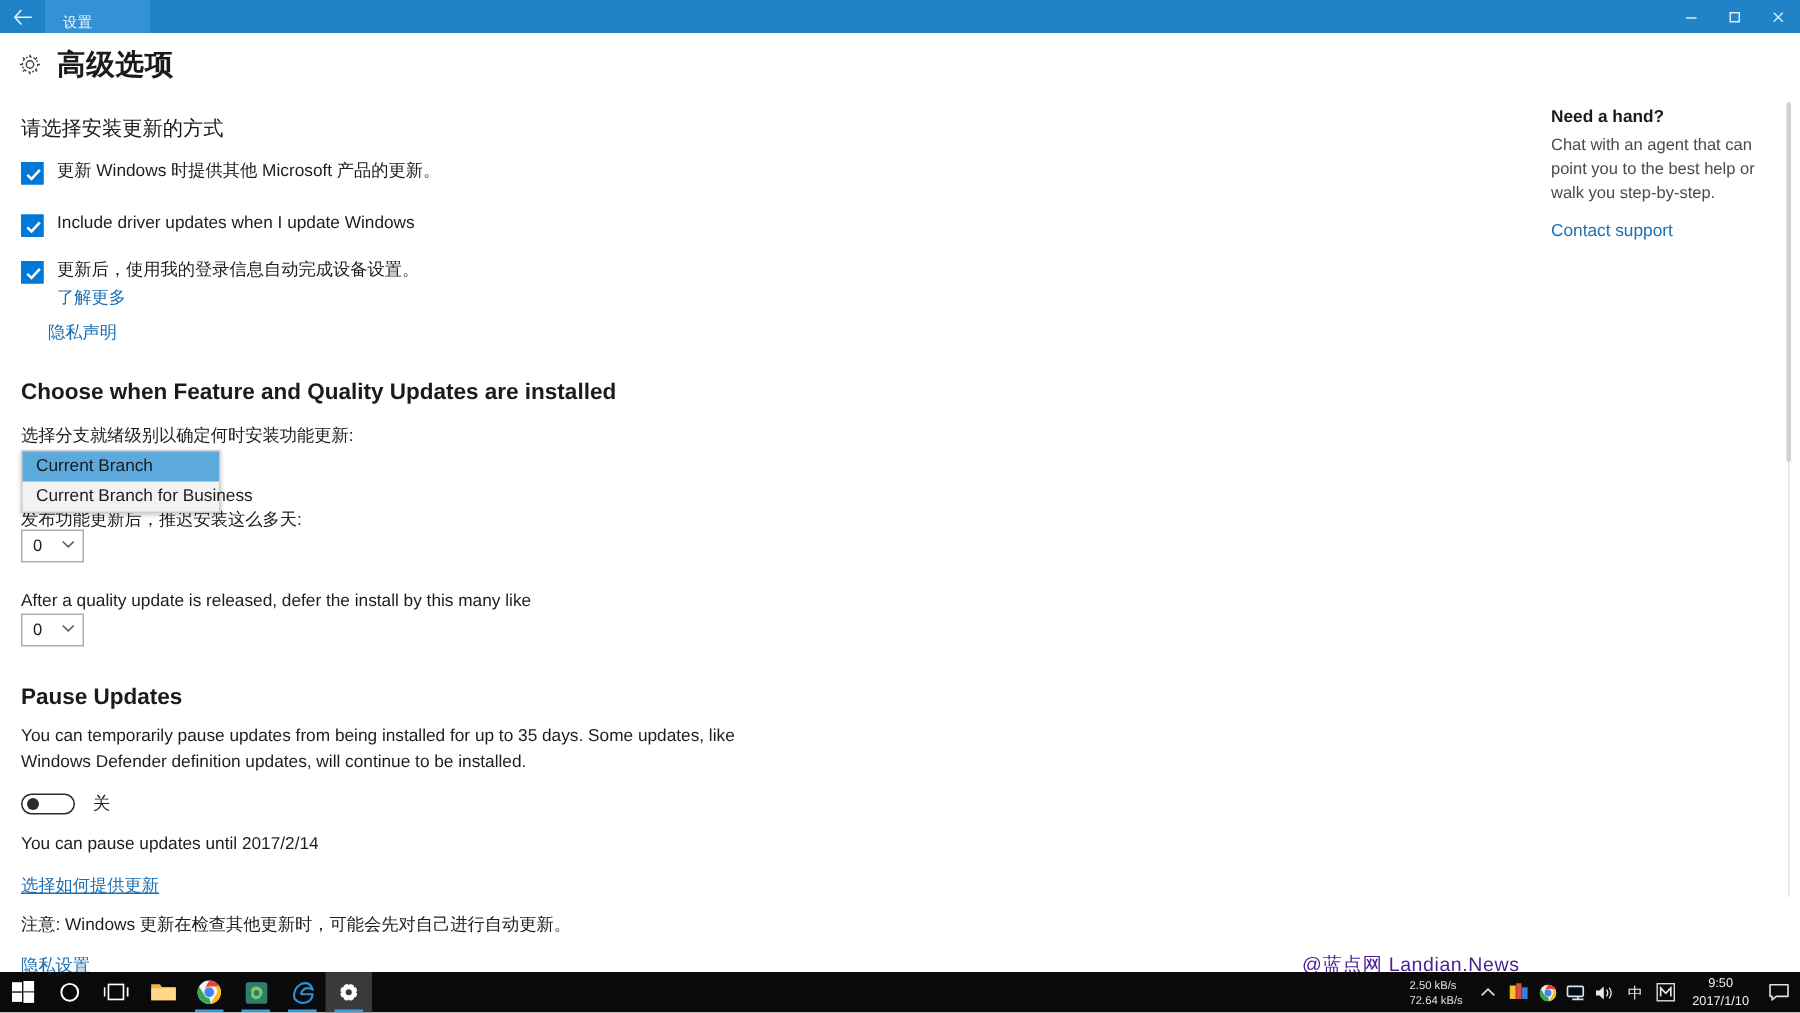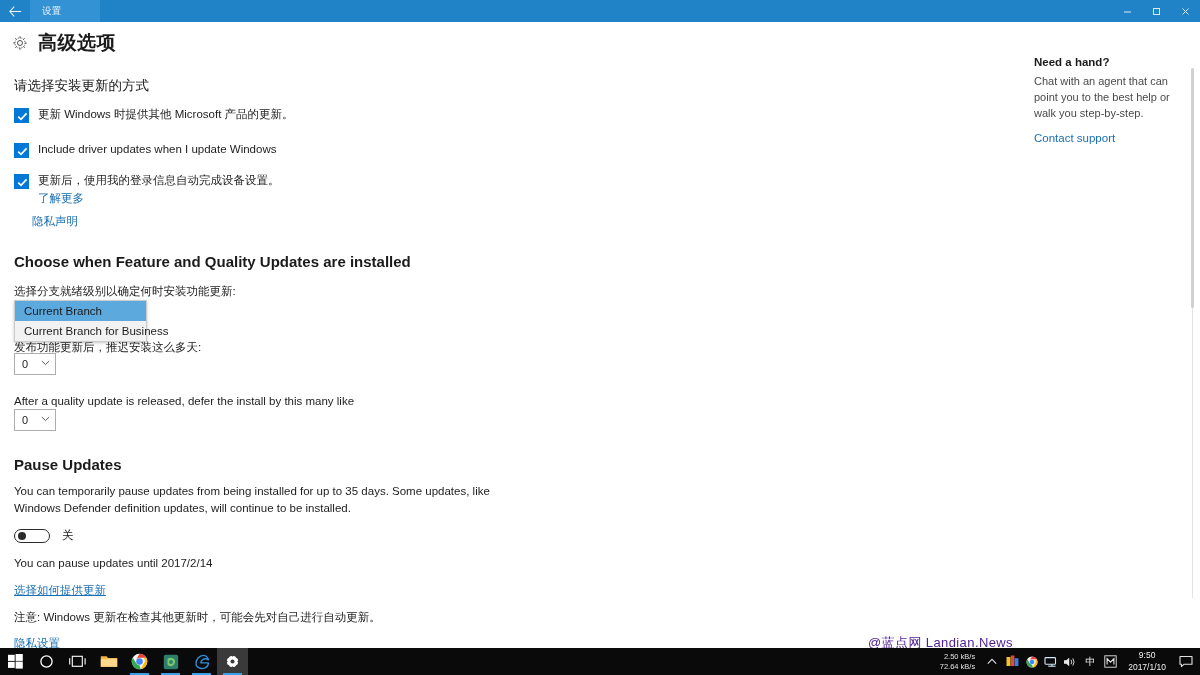--- a/index.html
+++ b/index.html
@@ -32,21 +32,21 @@
     width: 30px;
     display: flex; align-items: center; justify-content: center;
     color: #eaf3fb;
     font-size: 12px;
     line-height: 1;
   }
   .tb-tab {
     background: #3392d4;
     color: #e9f3fc;
     font-size: 9.5px;
-    display: flex; align-items: center;
+    display: flex; align-items: flex-end;
     padding: 0 16px 0 12px;
     min-width: 70px;
     letter-spacing: .3px;
   }
   .tb-spacer { flex: 1; }
   .tb-controls { display: flex; }
   .tb-btn {
     width: 29px;
     display: flex; align-items: center; justify-content: center;
     color: #dceaf6;
@@ -186,21 +186,21 @@
     width: 8px; height: 8px;
     border-radius: 50%;
     background: #2b2b2b;
     top: 2px; left: 3px;
   }
   .toggle-lbl { font-size: 11.5px; color: #1d1d1d; }
 
   
   .help {
     position: absolute;
-    top: 56px;
+    top: 72px;
     left: 1034px;
     width: 152px;
   }
   .help-title {
     font-size: 11.5px;
     color: #1b1b1b;
     font-weight: 700;
     margin-bottom: 6px;
   }
   .help-body {
@@ -268,21 +268,21 @@
   .tray {
     margin-left: auto;
     display: flex;
     align-items: center;
     color: #e8e8e8;
     padding-right: 2px;
   }
   .net-speed {
     font-size: 7.5px;
     line-height: 1.25;
-    text-align: right;
+    text-align: left;
     color: #e0e0e0;
     padding-right: 6px;
     white-space: nowrap;
   }
   .tray-chev {
     color: #dddddd;
     font-size: 9px;
     padding: 0 6px;
     cursor: pointer;
   }

